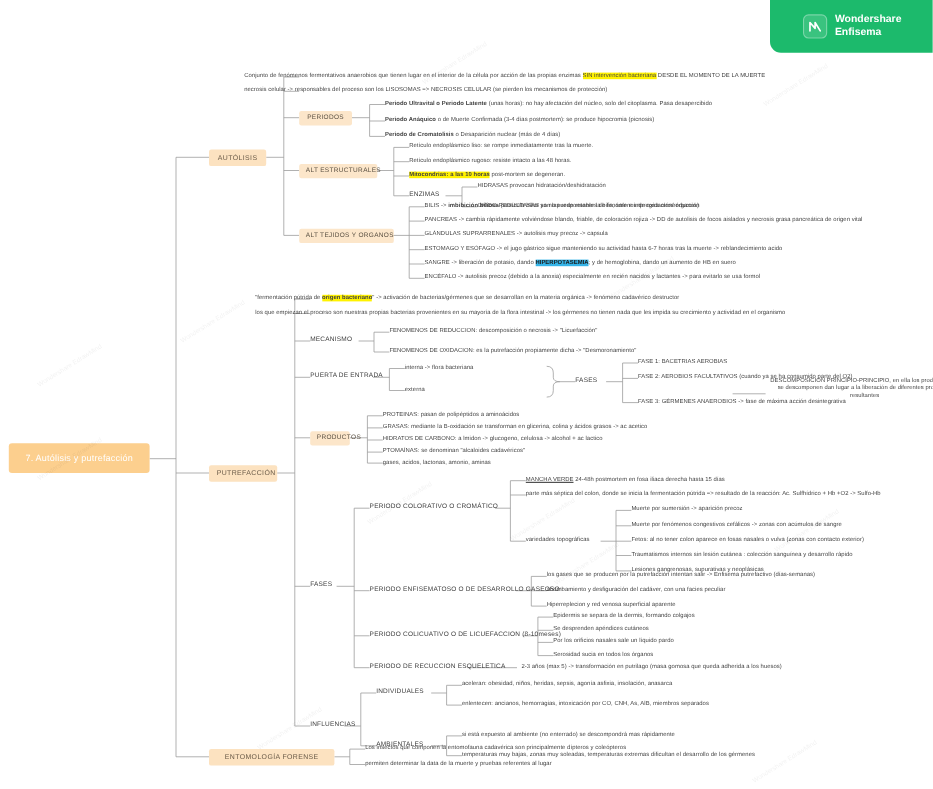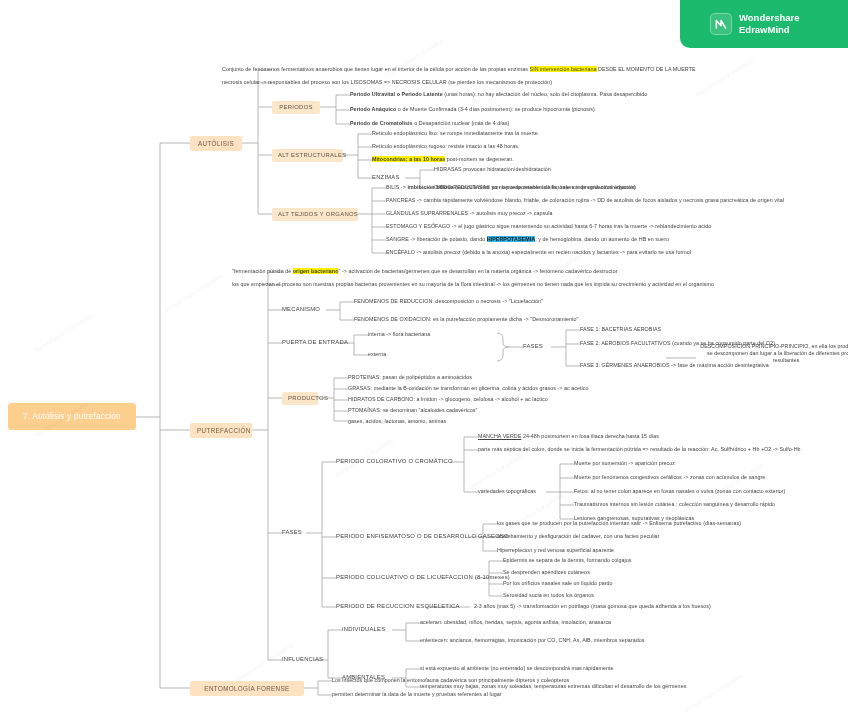--- a/index.html
+++ b/index.html
@@ -40,21 +40,21 @@
   .lbl { font-size:5.9px; color:#3f3f3f; letter-spacing:.2px; }
   .leaf { font-size:5.35px; color:#3f3f3f; letter-spacing:.05px; }
   .leaf b { font-weight:bold; }
   .hl-y { background:#FFF200; }
   .hl-b { background:#35B4E8; color:#1b1b1b; }
   .u { text-decoration:underline; }
   .wrap3 { white-space:normal; width:176px; line-height:1.35; font-size:5.3px; }
 
   
   .logo {
-    position:absolute; right:0; top:0; width:168px; height:48px;
+    position:absolute; right:0; top:0; width:148px; height:48px;
     background:#1CBA6C; border-bottom-left-radius:10px;
     display:flex; align-items:center; gap:7px; padding-left:30px;
   }
   .logo-mark {
     width:22px;height:22px;border-radius:5px;background:#ffffff22;
     border:1px solid #ffffff55; display:flex;align-items:center;justify-content:center;
     flex:0 0 auto;
   }
   .logo-txt { color:#fff; font-size:9.5px; font-weight:bold; line-height:1.22; }
 
@@ -334,17 +334,17 @@
   <div class="wm" style="left:500px; top:510px;">Wondershare EdrawMind</div>
 
   <div class="logo">
     <div class="logo-mark">
       <svg width="14" height="14" viewBox="0 0 24 24" fill="none" stroke="#ffffff" stroke-width="2.6" stroke-linejoin="round" stroke-linecap="round">
         <path d="M4 19 V6 l8 9 V6 l8 13"></path>
       </svg>
     </div>
     <div class="logo-txt">
       <div>Wondershare</div>
-      <div>EdrawMind</div>
+      <div>Enfisema</div>
     </div>
   </div>
 
 </div>
 
 </body></html>

